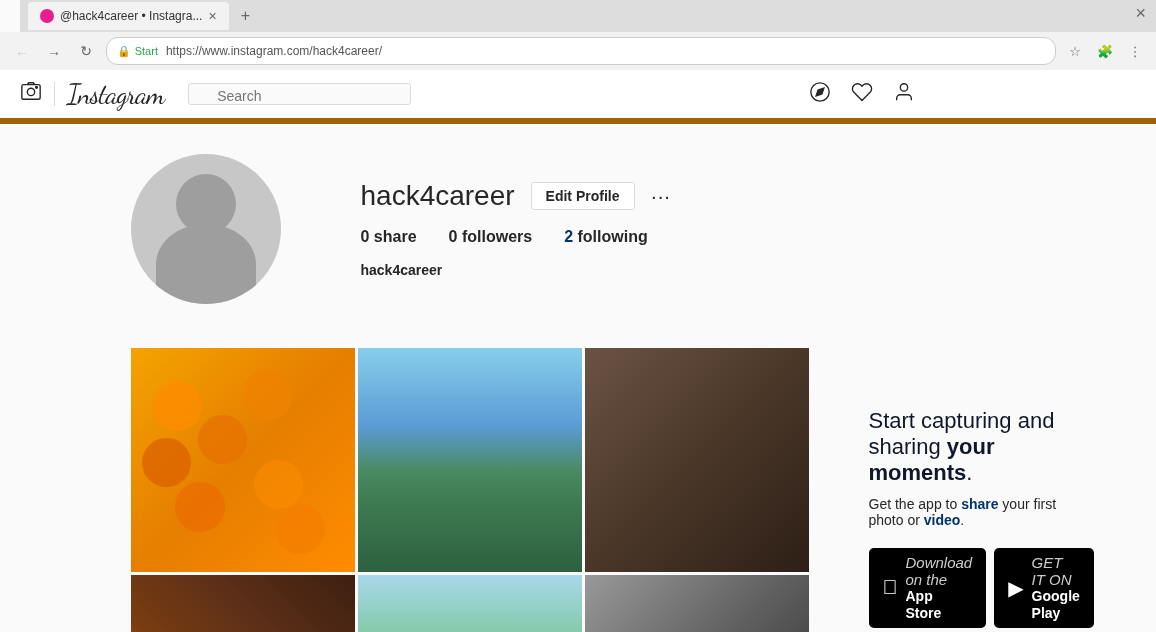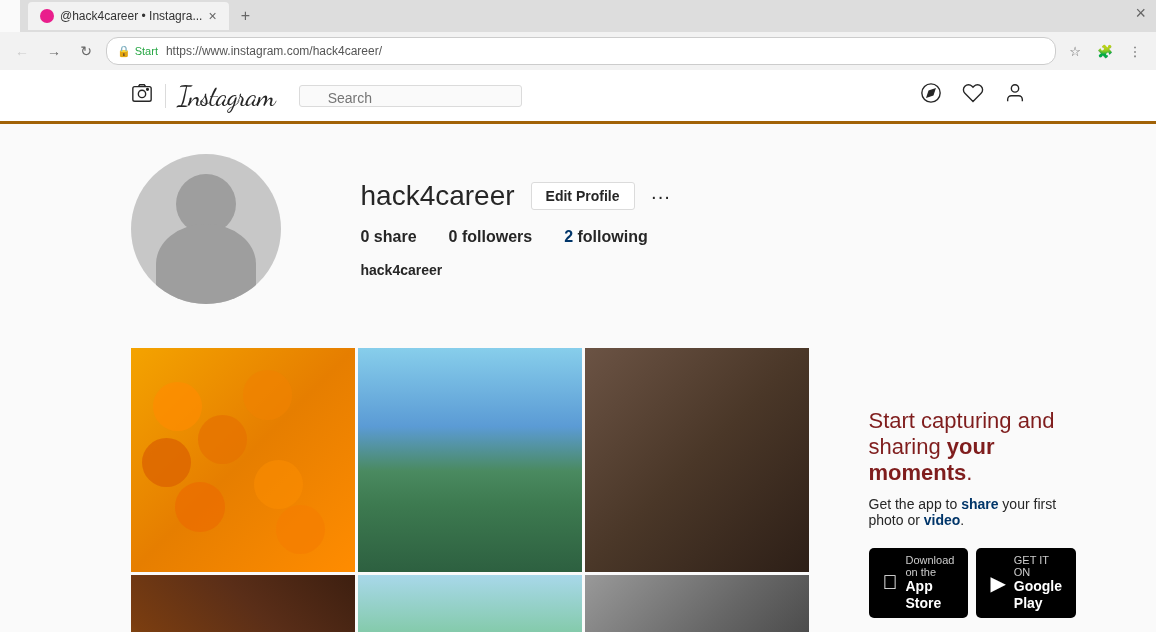--- a/index.html
+++ b/index.html
@@ -11,21 +11,21 @@
     .browser-tab-close { font-size: 14px; color: #666; cursor: pointer; }
     .browser-tab-new { background: transparent; font-size: 16px; color: #666; cursor: pointer; padding: 0 8px; }
     .browser-controls { display: flex; align-items: center; height: 38px; padding: 0 10px; gap: 8px; background: #f2f2f2; }
     .browser-nav-btn { width: 24px; height: 24px; display: flex; align-items: center; justify-content: center; color: #666; font-size: 14px; cursor: pointer; }
     .browser-nav-btn.disabled { color: #ccc; cursor: default; }
     .browser-secure { display: flex; align-items: center; background: white; border: 1px solid #ccc; border-radius: 12px; padding: 2px 10px; flex: 1; height: 28px; font-size: 12px; gap: 4px; }
     .browser-secure-lock { color: #28a745; font-size: 11px; }
     .browser-action-btn { width: 22px; height: 22px; display: flex; align-items: center; justify-content: center; color: #666; font-size: 13px; cursor: pointer; }
 
     
-    .ig-header { background: white; border-bottom: 3px solid #a16207; height: 54px; display: flex; align-items: center; justify-content: center; position: relative; z-index: 10; }
+    .ig-header { background: white; border-bottom: 6px solid #a16207; height: 54px; display: flex; align-items: center; justify-content: flex-start; position: relative; z-index: 10; }
     .ig-header-inner { display: flex; align-items: center; gap: 24px; max-width: 935px; width: 100%; padding: 0 20px; }
     .ig-logo-area { display: flex; align-items: center; gap: 12px; }
     .ig-camera-icon { font-size: 22px; color: #262626; }
     .ig-logo-divider { width: 1px; height: 24px; background: #dbdbdb; }
     .ig-wordmark { font-family: 'Billabong', 'Dancing Script', cursive; font-size: 28px; color: #262626; letter-spacing: -1px; }
     .ig-search-input { width: 100%; background: #fafafa; border: 1px solid #dbdbdb; border-radius: 3px; padding: 4px 12px 0 28px; font-size: 14px; color: #262626; position: relative; }
     .ig-search-wrapper { position: relative; }
     .ig-search-icon-inside { position: absolute; left: 8px; top: 50%; transform: translateY(-50%); font-size: 11px; color: #8e8e8e; }
     .ig-nav-icons { display: flex; align-items: center; gap: 20px; margin-left: auto; }
     .ig-nav-icon { font-size: 20px; color: #262626; cursor: pointer; }
@@ -53,29 +53,29 @@
     
     .cell-oranges { background: linear-gradient(135deg, #f4a300 0%, #e67e00 50%, #ff8c00 100%); }
     .cell-coast { background: linear-gradient(180deg, #87ceeb 0%, #4682b4 40%, #2e8b57 70%, #8fbc8f 100%); }
     .cell-people { background: linear-gradient(135deg, #8b7355 0%, #5c4033 50%, #3d2b1f 100%); }
     .cell-texture { background: linear-gradient(45deg, #d4a017 0%, #8b4513 30%, #6b3a2a 60%, #4a2618 100%); }
     .cell-cactus { background: linear-gradient(180deg, #87ceeb 0%, #5c8a5c 30%, #2e7d32 70%, #1b5e20 100%); }
     .cell-baby { background: linear-gradient(135deg, #888 0%, #555 50%, #333 100%); }
 
     
     .ig-app-promo { padding-top: 60px; }
-    .ig-promo-title { font-size: 22px; font-weight: 300; color: #7f1d1d; margin-bottom: 10px; }
+    .ig-promo-title { font-size: 22px; font-weight: 300; color: #0f172a; margin-bottom: 10px; }
     .ig-promo-title strong { font-weight: 600; }
     .ig-promo-subtitle { font-size: 14px; color: #262626; margin-bottom: 20px; }
     .ig-promo-subtitle a { color: #003569; text-decoration: none; font-weight: 600; }
     .ig-store-buttons { display: flex; gap: 8px; }
     .ig-store-btn { display: flex; align-items: center; background: #000; color: white; border-radius: 5px; padding: 6px 14px; gap: 8px; cursor: pointer; text-decoration: none; }
     .ig-store-btn-icon { font-size: 20px; }
     .ig-store-btn-text { display: flex; flex-direction: column; }
-    .ig-store-btn-sub { font-size: 11px; color: #ccc; }
+    .ig-store-btn-sub { font-size: 15px; color: #ccc; font-style: italic; }
     .ig-store-btn-name { font-size: 14px; font-weight: 600; line-height: 1.2; }
     .ig-banner-close { position: fixed; right: 10px; font-size: 18px; color: #666; cursor: pointer; bottom: 608px; }
 
     
     .avatar-container { width: 150px; height: 150px; border-radius: 50%; background: #c7c7c7; overflow: hidden; display: flex; align-items: flex-end; justify-content: center; }
     .avatar-body { width: 100px; height: 80px; background: #9e9e9e; border-radius: 50% 50% 0 0; }
     .avatar-head { width: 60px; height: 60px; background: #9e9e9e; border-radius: 50%; margin-bottom: -10px; }
     .avatar-inner { display: flex; flex-direction: column; align-items: center; justify-content: flex-end; height: 100%; width: 100%; }
   </style>
 </head>

